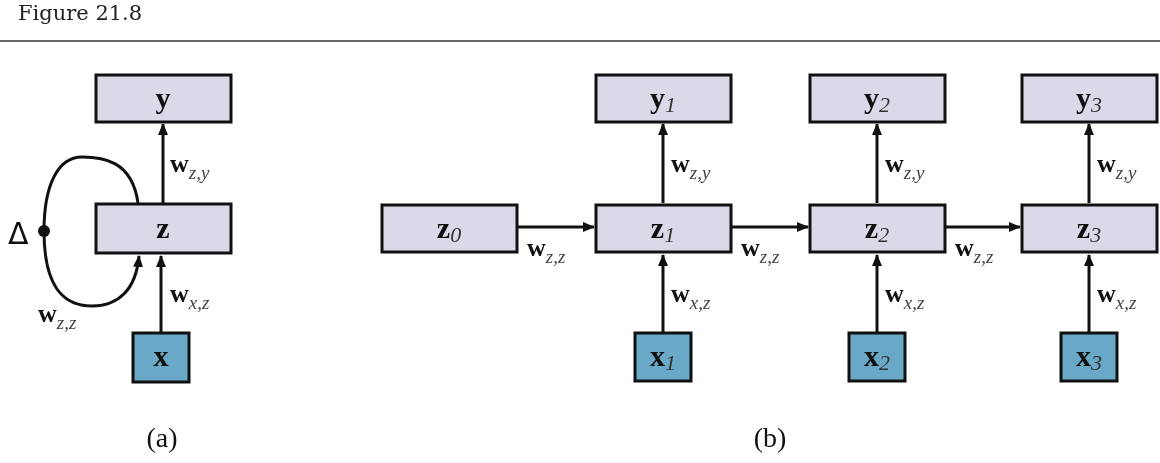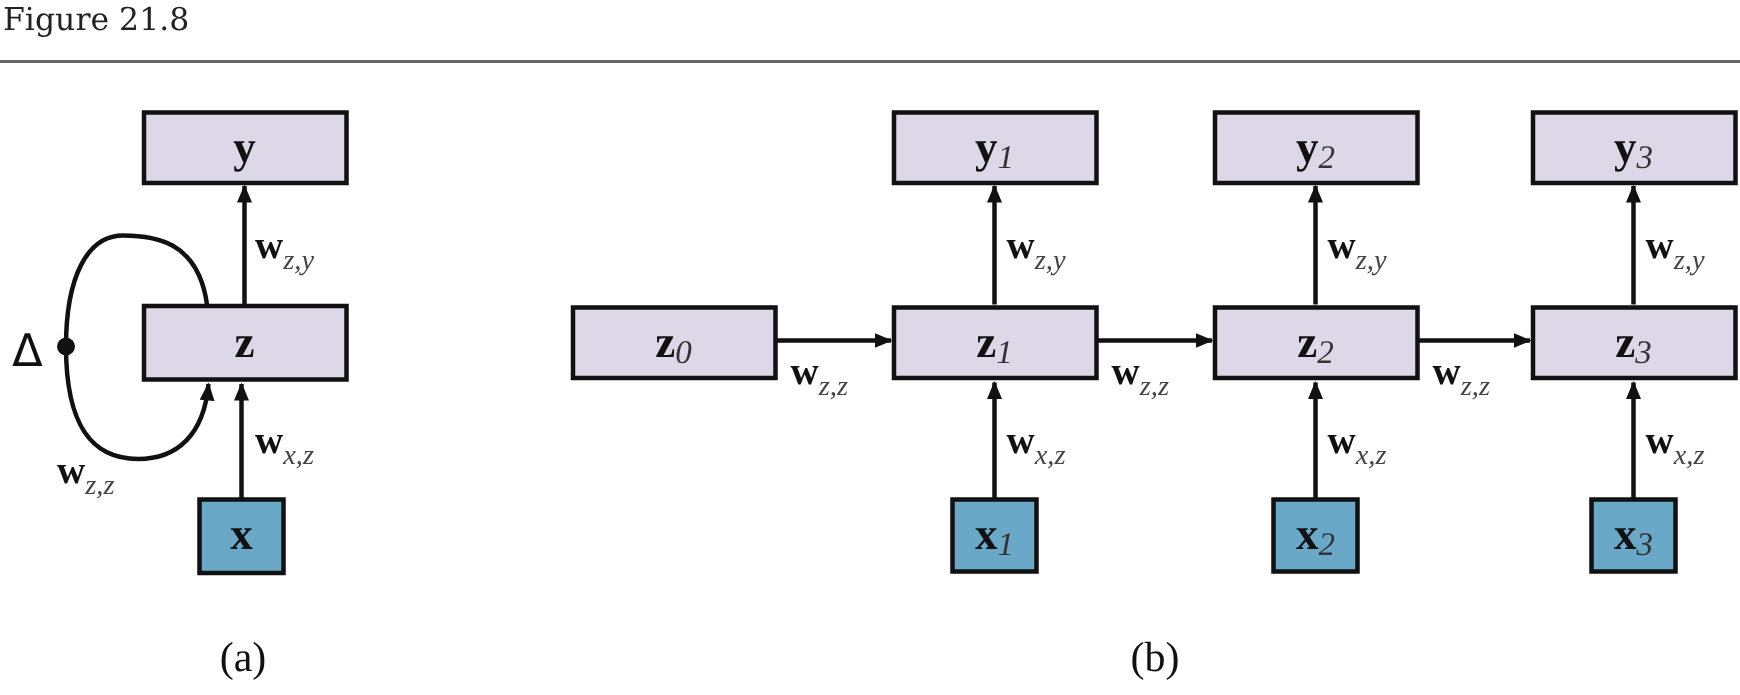--- a/index.html
+++ b/index.html
@@ -1,18 +1,18 @@
 <!DOCTYPE html>
 <html><head>
 <meta charset="utf-8">
 <style>
   html, body { margin: 0; padding: 0; background: #ffffff; }
   body { width: 1160px; height: 463px; position: relative; overflow: hidden; }
   .caption {
-    position: absolute; left: 2px; top: 0px;
+    position: absolute; left: 18px; top: 0px;
     font-family: "DejaVu Serif", serif; font-size: 21px; color: #222;
     line-height: 26px;
   }
   .rule {
     position: absolute; left: 0; top: 40px; width: 1160px; height: 2px; background: #666666;
   }
   svg.diagram { position: absolute; left: 0; top: 0; }
   .box-text { font-family: "Liberation Serif", serif; font-weight: bold; font-size: 30px; fill: #111; }
   .sub-text { font-family: "Liberation Serif", serif; font-style: italic; font-weight: normal; font-size: 22px; fill: #333; }
   .w-text { font-family: "Liberation Serif", serif; font-weight: bold; font-size: 26px; fill: #111; }

